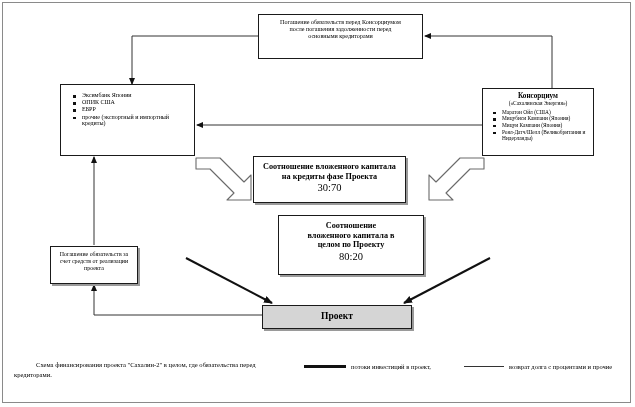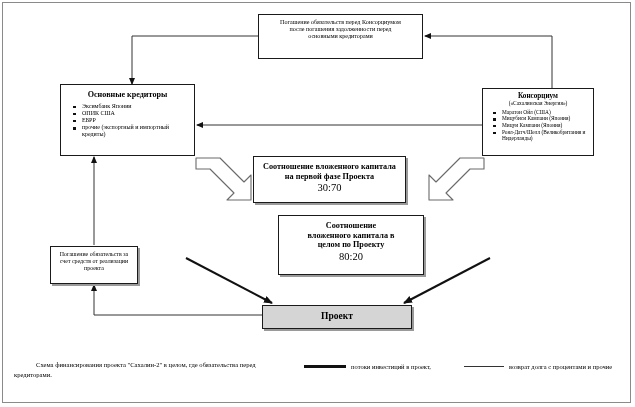--- a/index.html
+++ b/index.html
@@ -241,21 +241,20 @@
     </g>
   </svg>
 
   <div class="box" id="box-top">
     <span class="ln">Погашение обязательств перед Консорциумом</span>
     <span class="ln">после погашения задолженности перед</span>
     <span class="ln">основными кредиторами</span>
   </div>
 
   <div class="box" id="box-creditors">
-    <span class="title">Основные кредиторы</span>
     <ul class="blist">
       <li>Эксимбанк Японии</li>
       <li>ОПИК США</li>
       <li>ЕБРР</li>
       <li>прочие (экспортный и импортный кредиты)</li>
     </ul>
   </div>
 
   <div class="box" id="box-consortium">
     <span class="title">Консорциум</span>
@@ -263,21 +262,21 @@
     <ul class="blist">
       <li>Маратон Ойл (США)</li>
       <li>Мицубиси Кампани (Япония)</li>
       <li>Мицуи Кампани (Япония)</li>
       <li>Роял-Датч/Шелл (Великобритания и Нидерланды)</li>
     </ul>
   </div>
 
   <div class="box shadow" id="box-ratio1">
     <span>Соотношение вложенного капитала</span><br>
-    <span>на первой фазе Проекта</span>
+    <span>на кредиты фазе Проекта</span>
     <span class="ratio-num">30:70</span>
   </div>
 
   <div class="box shadow" id="box-ratio2">
     <span>Соотношение</span><br>
     <span>вложенного капитала в</span><br>
     <span>целом по Проекту</span>
     <span class="ratio-num">80:20</span>
   </div>
 

